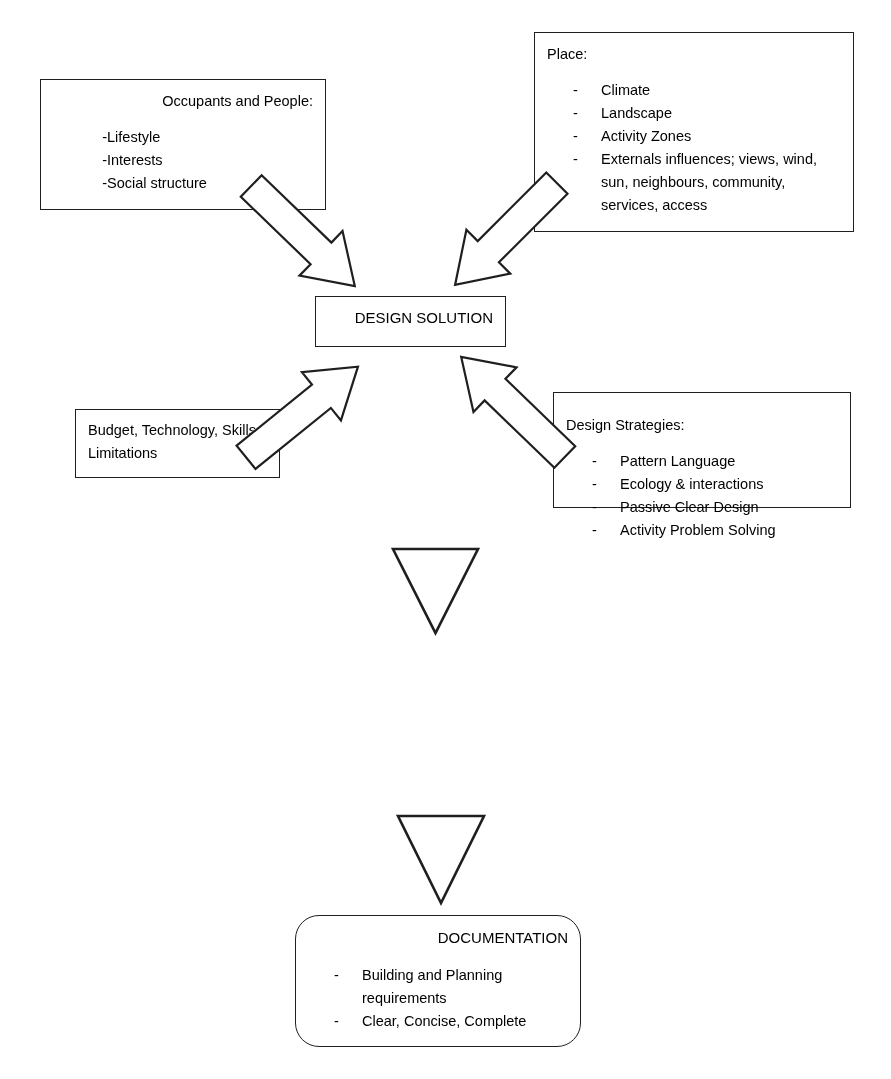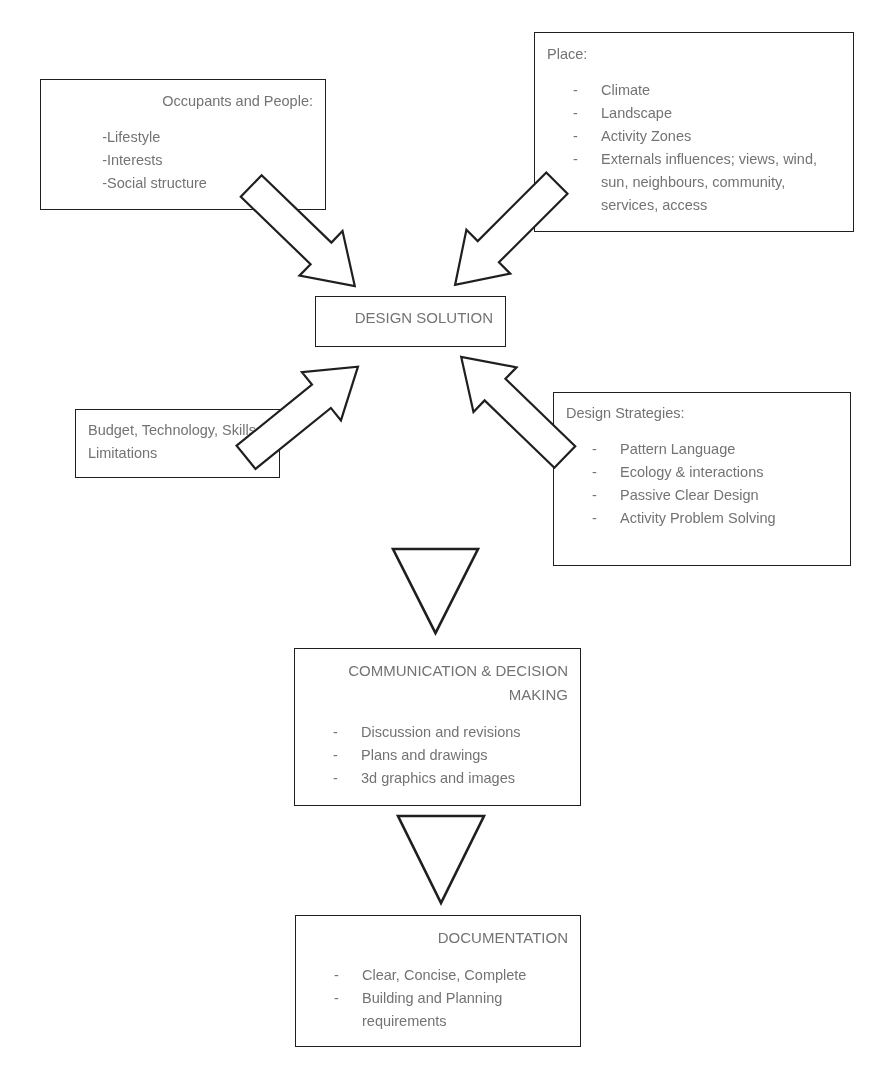--- a/index.html
+++ b/index.html
@@ -13,21 +13,21 @@
     width: 891px;
     height: 1079px;
     background: #ffffff;
     overflow: hidden;
   }
   .box {
     position: absolute;
     background: #ffffff;
     border: 1.5px solid #1f1f1f;
     box-sizing: border-box;
-    color: #737373;
+    color: #000000;
     font-size: 14.5px;
     line-height: 23px;
     padding: 10px 12px;
     z-index: 1;
   }
   .box-title {
     font-size: 14.5px;
     line-height: 23px;
   }
   .box-title.bold {
@@ -99,61 +99,47 @@
   </div>
 
   <div class="box" style="left:315px; top:296px; width:191px; height:51px; padding-top:9px;">
     <div class="box-title bold">DESIGN SOLUTION</div>
   </div>
 
   <div class="box" style="left:75px; top:409px; width:205px; height:69px; padding-top:9px;">
     <div class="plain-text">Budget, Technology, Skills, Limitations</div>
   </div>
 
-  <div class="box" style="left:553px; top:392px; width:298px; height:174px; padding-top:9px;">
+  <div class="box" style="left:553px; top:392px; width:298px; height:116px; padding-top:21px;">
     <div class="box-title">Design Strategies:</div>
     <div class="list">
       <div class="li">
           <span class="li-text">Pattern Language</span>
         </div>
       <div class="li">
           <span class="li-text">Ecology &amp; interactions</span>
         </div>
       <div class="li">
           <span class="li-text">Passive Clear Design</span>
         </div>
       <div class="li">
           <span class="li-text">Activity Problem Solving</span>
         </div>
     </div>
   </div>
 
-  <div class="box" style="left:294px; top:648px; width:287px; height:158px;">
-    <div class="box-title bold">COMMUNICATION &amp; DECISION MAKING</div>
-    <div class="list" style="margin-top:14px;">
-      <div class="li">
-          <span class="li-text">Discussion and revisions</span>
-        </div>
-      <div class="li">
-          <span class="li-text">Plans and drawings</span>
-        </div>
-      <div class="li">
-          <span class="li-text">3d graphics and images</span>
-        </div>
-    </div>
-  </div>
 
-  <div class="box" style="left:295px; top:915px; width:286px; height:132px;">
+  <div class="box" style="left:295px; top:915px; width:286px; height:132px;border-radius:24px;">
     <div class="box-title bold">DOCUMENTATION</div>
     <div class="list" style="margin-top:14px;">
       <div class="li">
-          <span class="li-text">Clear, Concise, Complete</span>
+          <span class="li-text">Building and Planning requirements</span>
         </div>
       <div class="li">
-          <span class="li-text">Building and Planning requirements</span>
+          <span class="li-text">Clear, Concise, Complete</span>
         </div>
     </div>
   </div>
 
   <svg class="connector-layer" width="891" height="1079" viewBox="0 0 891 1079">
 
     <g transform="translate(303,236) rotate(44)">
       <polygon class="shape block-arrow" points="-72,-15 25,-15 25,-31 72,0 25,31 25,15 -72,15"></polygon>
     </g>
     <g transform="translate(506,234) rotate(135)">

